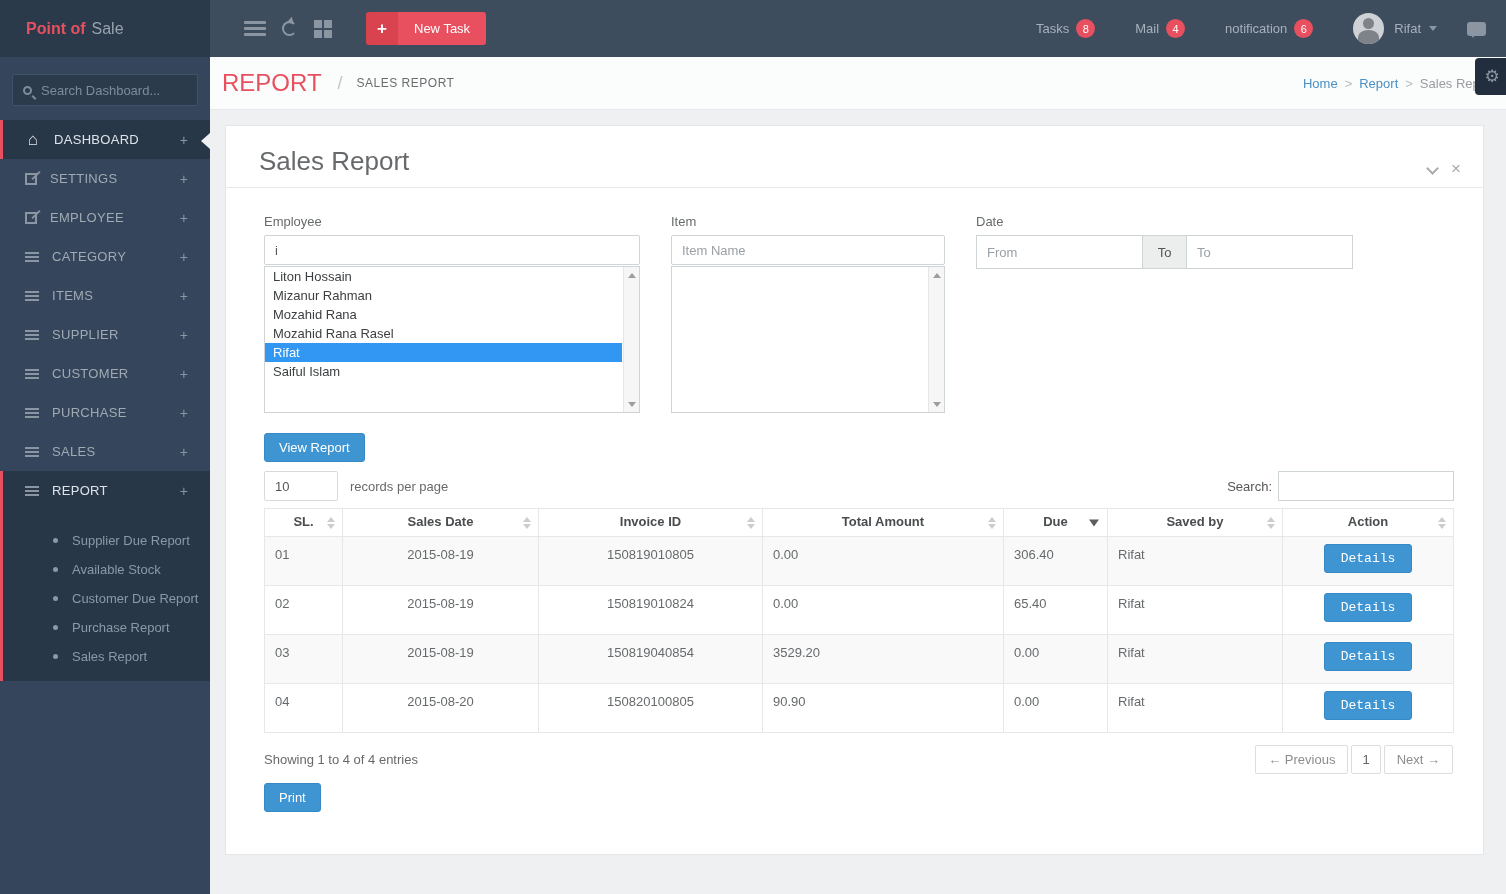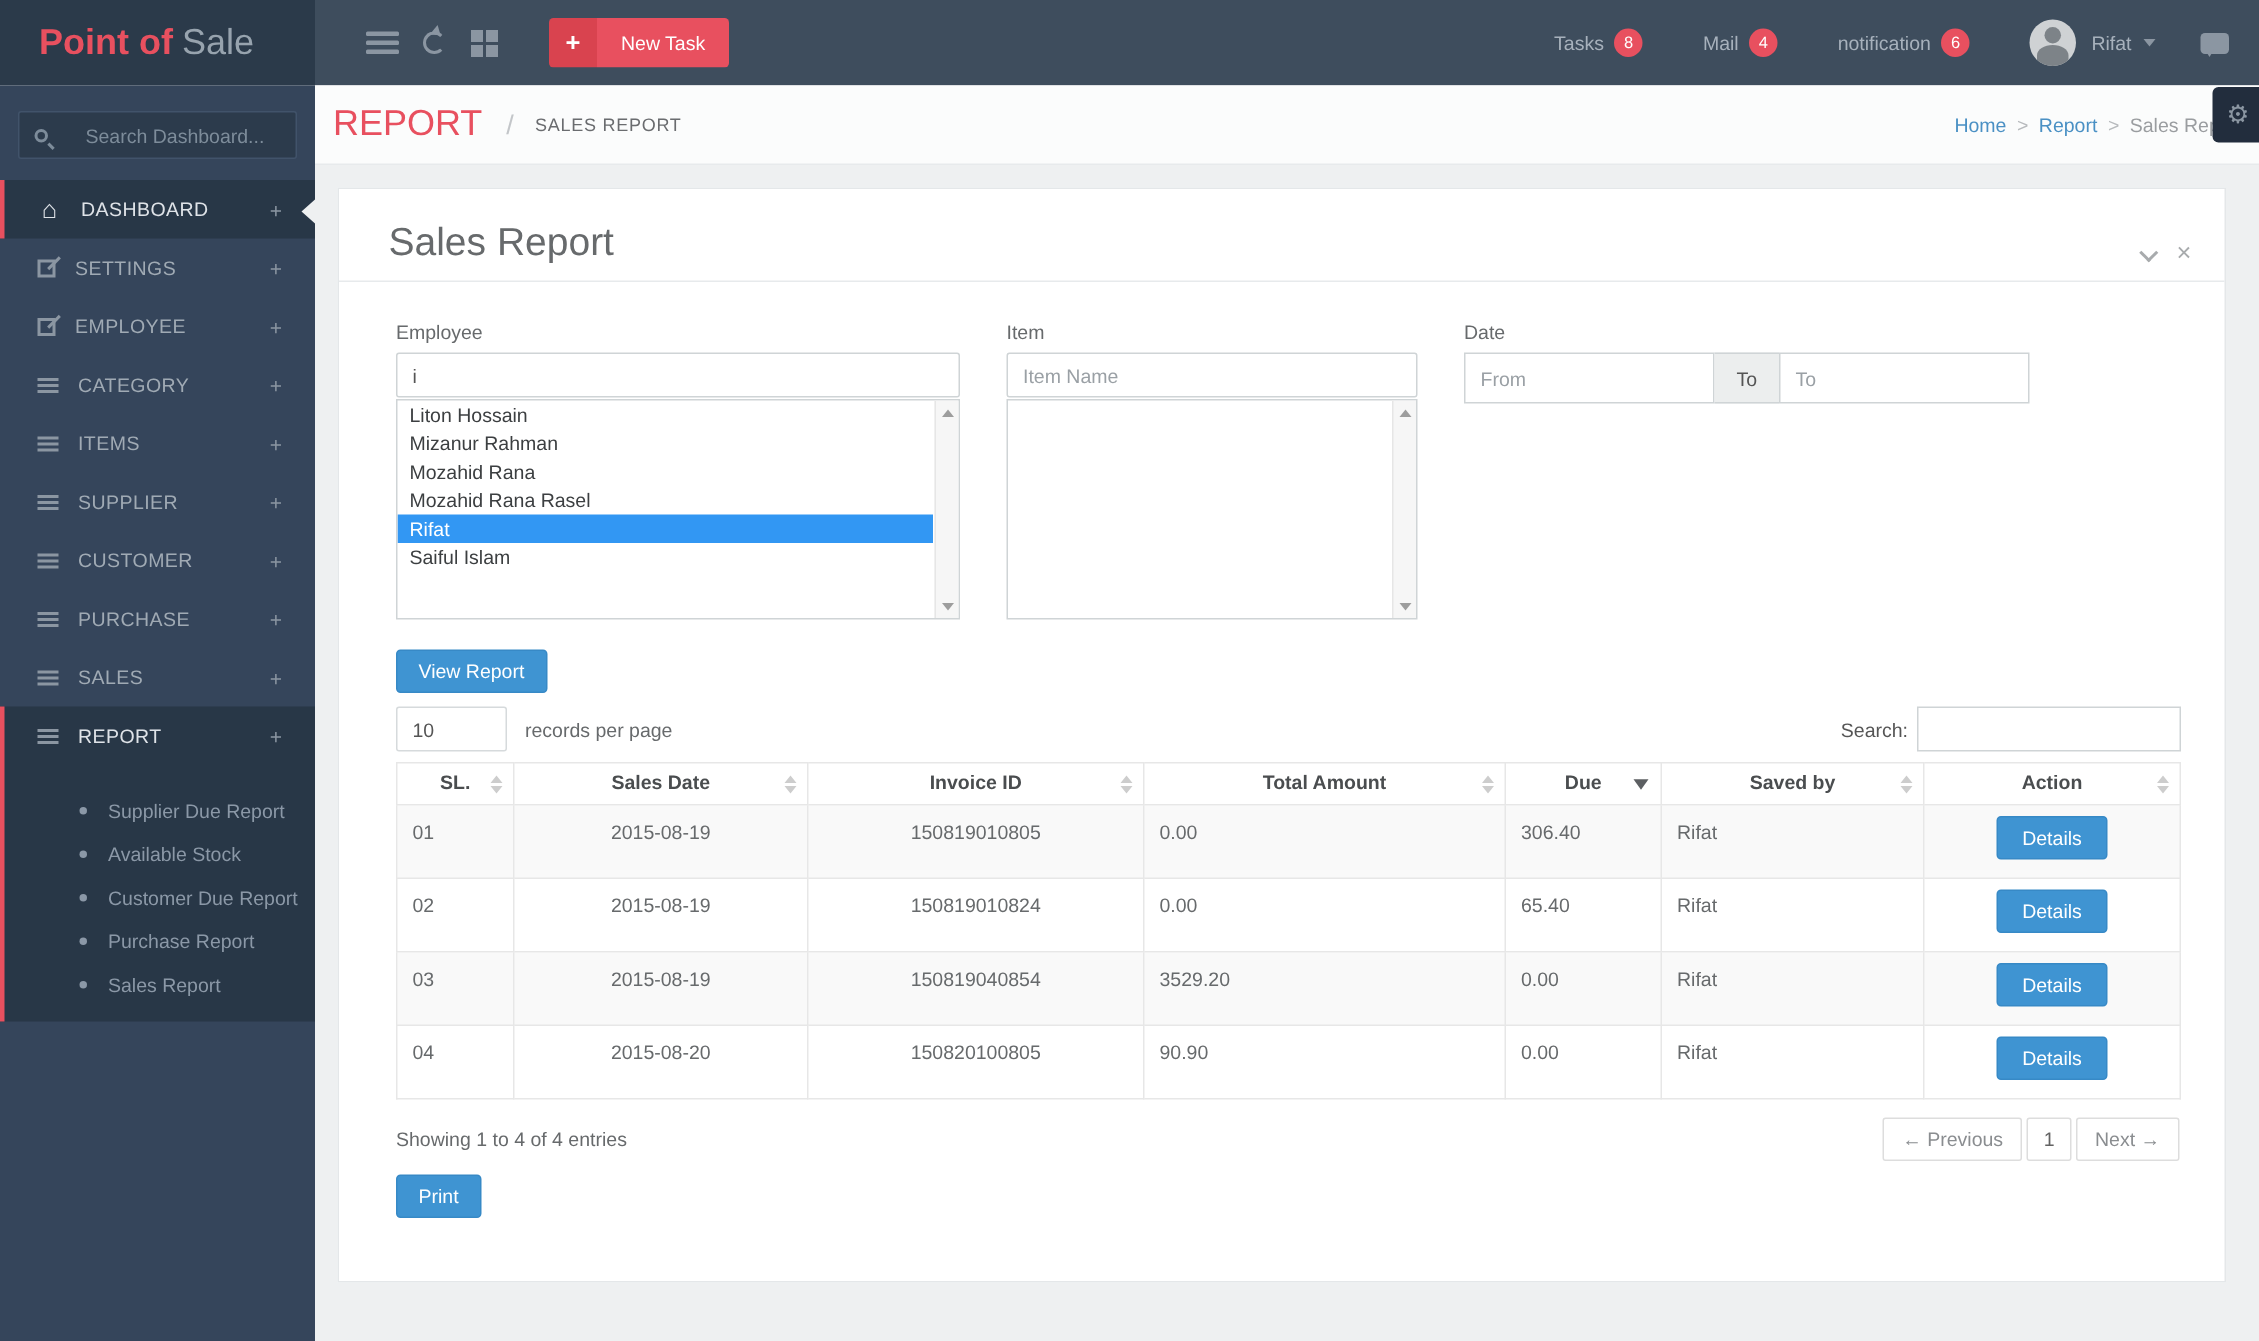--- a/index.html
+++ b/index.html
@@ -1,21 +1,21 @@
 <!DOCTYPE html>
 <html><head>
 <meta charset="utf-8">
 <style>
   * { box-sizing: border-box; margin: 0; padding: 0; }
   html,body { width:1506px; height:894px; overflow:hidden;
     font-family:"Liberation Sans","DejaVu Sans",sans-serif; font-size:13px; color:#676a6c; background:#eef0f1;}
 
   
   .topbar{height:57px;display:flex;}
-  .brand{width:210px;background:#2b3a4a;display:flex;align-items:center;padding-left:26px;font-size:24px;}
+  .brand{width:210px;background:#2b3a4a;display:flex;align-items:center;padding-left:26px;font-size:16px;}
   .brand .hl{color:#e8505f;font-weight:bold;margin-right:6px;}
   .brand .rest{color:#97a3ae;font-weight:300;}
   .topbar-main{flex:1;background:#3e4d5d;display:flex;align-items:center;padding:0 14px 0 28px;}
   .tb-iconbtn{display:flex;align-items:center;justify-content:center;width:34px;height:34px;cursor:pointer;}
   .icon-burger{width:22px;}
   .icon-burger span{display:block;height:3px;background:#8b96a2;margin:3px 0;border-radius:1px;}
   .icon-refresh{width:15px;height:15px;border:2px solid #8b96a2;border-radius:50%;border-right-color:transparent;position:relative;}
   .icon-refresh:after{content:'';position:absolute;top:-4px;right:-3px;border:4px solid transparent;border-left:6px solid #8b96a2;transform:rotate(40deg);}
   .icon-grid{display:grid;grid-template-columns:8px 8px;grid-gap:2px;}
   .icon-grid i{width:8px;height:8px;background:#8b96a2;}
@@ -33,21 +33,21 @@
   .caret-down{width:0;height:0;border-left:4px solid transparent;border-right:4px solid transparent;border-top:5px solid #8b96a2;margin-left:8px;}
   .icon-chat{width:19px;height:14px;background:#8b96a2;border-radius:3px;position:relative;cursor:pointer;margin-right:6px;}
   .icon-chat:after{content:'';position:absolute;bottom:-5px;left:3px;border:3px solid transparent;border-top:5px solid #8b96a2;}
 
   
   .layout{display:flex;height:837px;}
   .sidebar{width:210px;background:#35455b;position:relative;flex-shrink:0;}
   .content{flex:1;background:#eef0f1;position:relative;}
 
   
-  .side-search{margin:17px 12px 14px 12px;height:32px;background:#2c3b4c;border:1px solid #41536a;border-radius:2px;display:flex;align-items:center;padding:0 10px;color:#7d8c9a;gap:16px;}
+  .side-search{margin:17px 12px 14px 12px;height:32px;background:#2c3b4c;border:1px solid #41536a;border-radius:2px;display:flex;align-items:center;padding:0 10px;color:#7d8c9a;}
   .icon-mag{width:9px;height:9px;border:2px solid #7d8c9a;border-radius:50%;position:relative;margin-right:9px;flex-shrink:0;}
   .icon-mag:after{content:'';position:absolute;width:2px;height:5px;background:#7d8c9a;left:8px;top:7px;transform:rotate(-45deg);}
   .side-search input{background:transparent;border:none;outline:none;color:#8a99a8;font-size:13px;width:100%;font-family:inherit;}
   .side-search input::placeholder{color:#7d8c9a;}
   .nav-item{height:39px;display:flex;align-items:center;padding:0 22px 0 25px;color:#a0aab4;cursor:pointer;font-size:13px;position:relative;}
   .nav-item .nav-label{flex:1;margin-left:13px;letter-spacing:.3px;}
   .nav-item .plus{color:#8b96a2;font-size:14px;}
   .nav-active{background:#283747;color:#dfe3e8;border-left:3px solid #e8505f;padding-left:22px;}
   .report-block{background:#283747;border-left:3px solid #e8505f;padding-bottom:10px;}
   .report-block .nav-item{border-left:none;padding-left:22px;color:#dfe3e8;}
@@ -115,21 +115,21 @@
   .report th,.report td{border:1px solid #e7e7e7;font-size:13px;padding:6px 10px;vertical-align:top;}
   .report th{color:#4a4d4f;font-weight:bold;height:28px;padding:5px 8px;position:relative;cursor:pointer;}
   .report td{height:49px;color:#676a6c;padding-top:10px;}
   .report tr.stripe td{background:#f9f9f9;}
   .c0{width:78px;margin-top:24px;} .c1{width:196px;} .c2{width:224px;} .c3{width:241px;} .c4{width:104px;} .c5{width:175px;} .c6{width:171px;}
   .cell-c{text-align:center;}
   .sort{position:absolute;right:7px;top:50%;transform:translateY(-50%);display:flex;flex-direction:column;gap:2px;}
   .sort .u{width:0;height:0;border-left:4px solid transparent;border-right:4px solid transparent;border-bottom:5px solid #cdcdcd;}
   .sort .d{width:0;height:0;border-left:4px solid transparent;border-right:4px solid transparent;border-top:5px solid #cdcdcd;}
   .sort-desc{position:absolute;right:8px;top:50%;transform:translateY(-50%);width:0;height:0;border-left:5px solid transparent;border-right:5px solid transparent;border-top:7px solid #5c5f62;}
-  .details-btn{display:block;margin:0 auto;background:#3f94d2;color:#fff;border:1px solid #3789c6;border-radius:3px;padding:6px 16px;cursor:pointer;font-family:Liberation Sans, sans-serif;font-size:13px;}
+  .details-btn{display:block;margin:0 auto;background:#3f94d2;color:#fff;border:1px solid #3789c6;border-radius:3px;padding:6px 16px;cursor:pointer;font-family:Liberation Mono, monospace;font-size:13px;}
   td.action-cell{padding-top:7px;}
 
   
   .tbl-foot{display:flex;align-items:center;margin-top:12px;width:1189px;}
   .paging{margin-left:auto;display:flex;gap:3px;}
   .page-btn{border:1px solid #ddd;background:#fff;color:#8a8d90;padding:6px 12px;font-size:13px;cursor:pointer;border-radius:2px;font-family:inherit;}
   .page-btn.num{padding:6px 10px;color:#636363;}
   .print-btn{margin-top:9px;}
 </style>
 </head>

